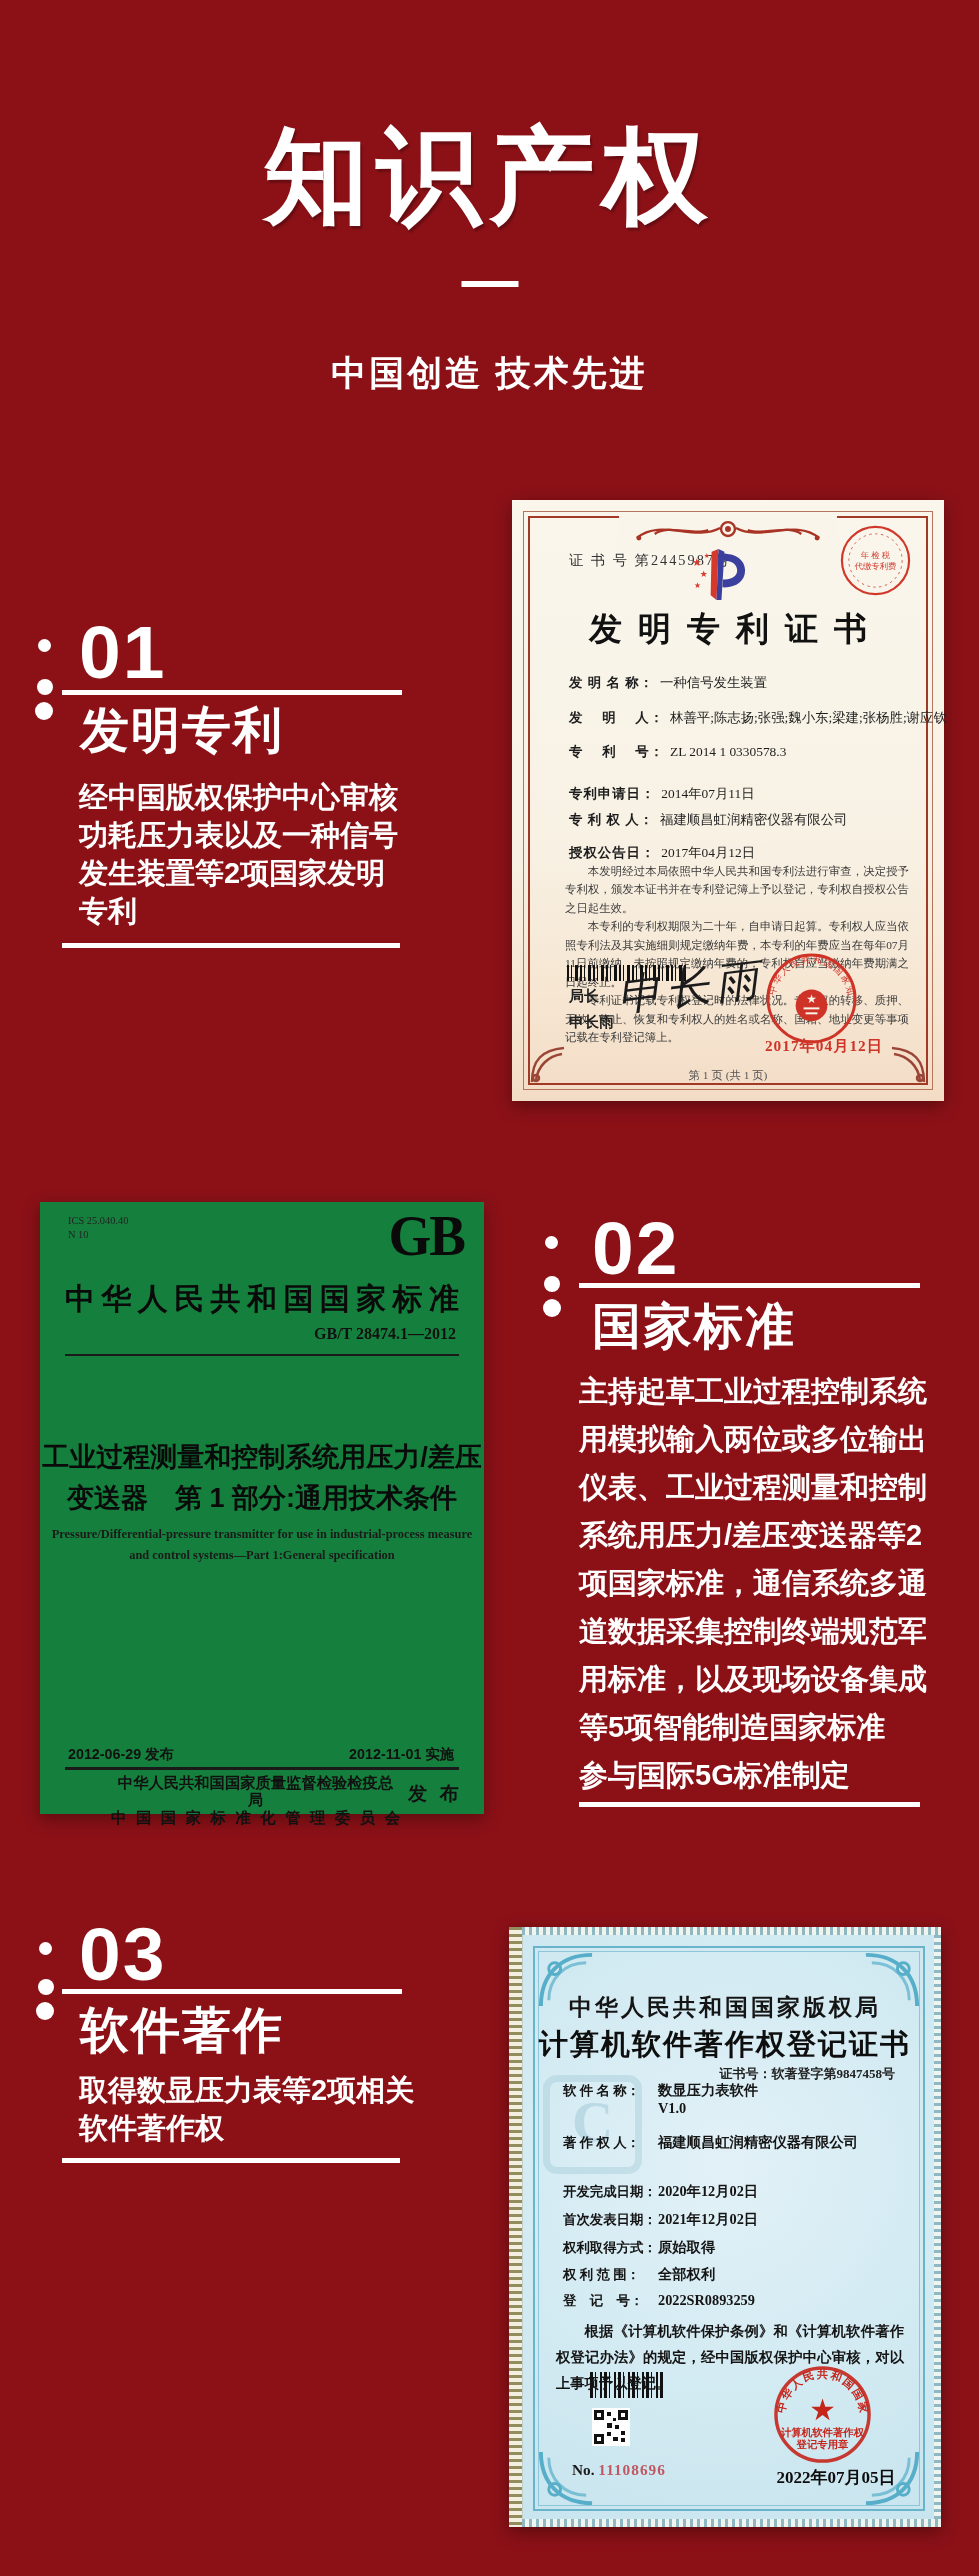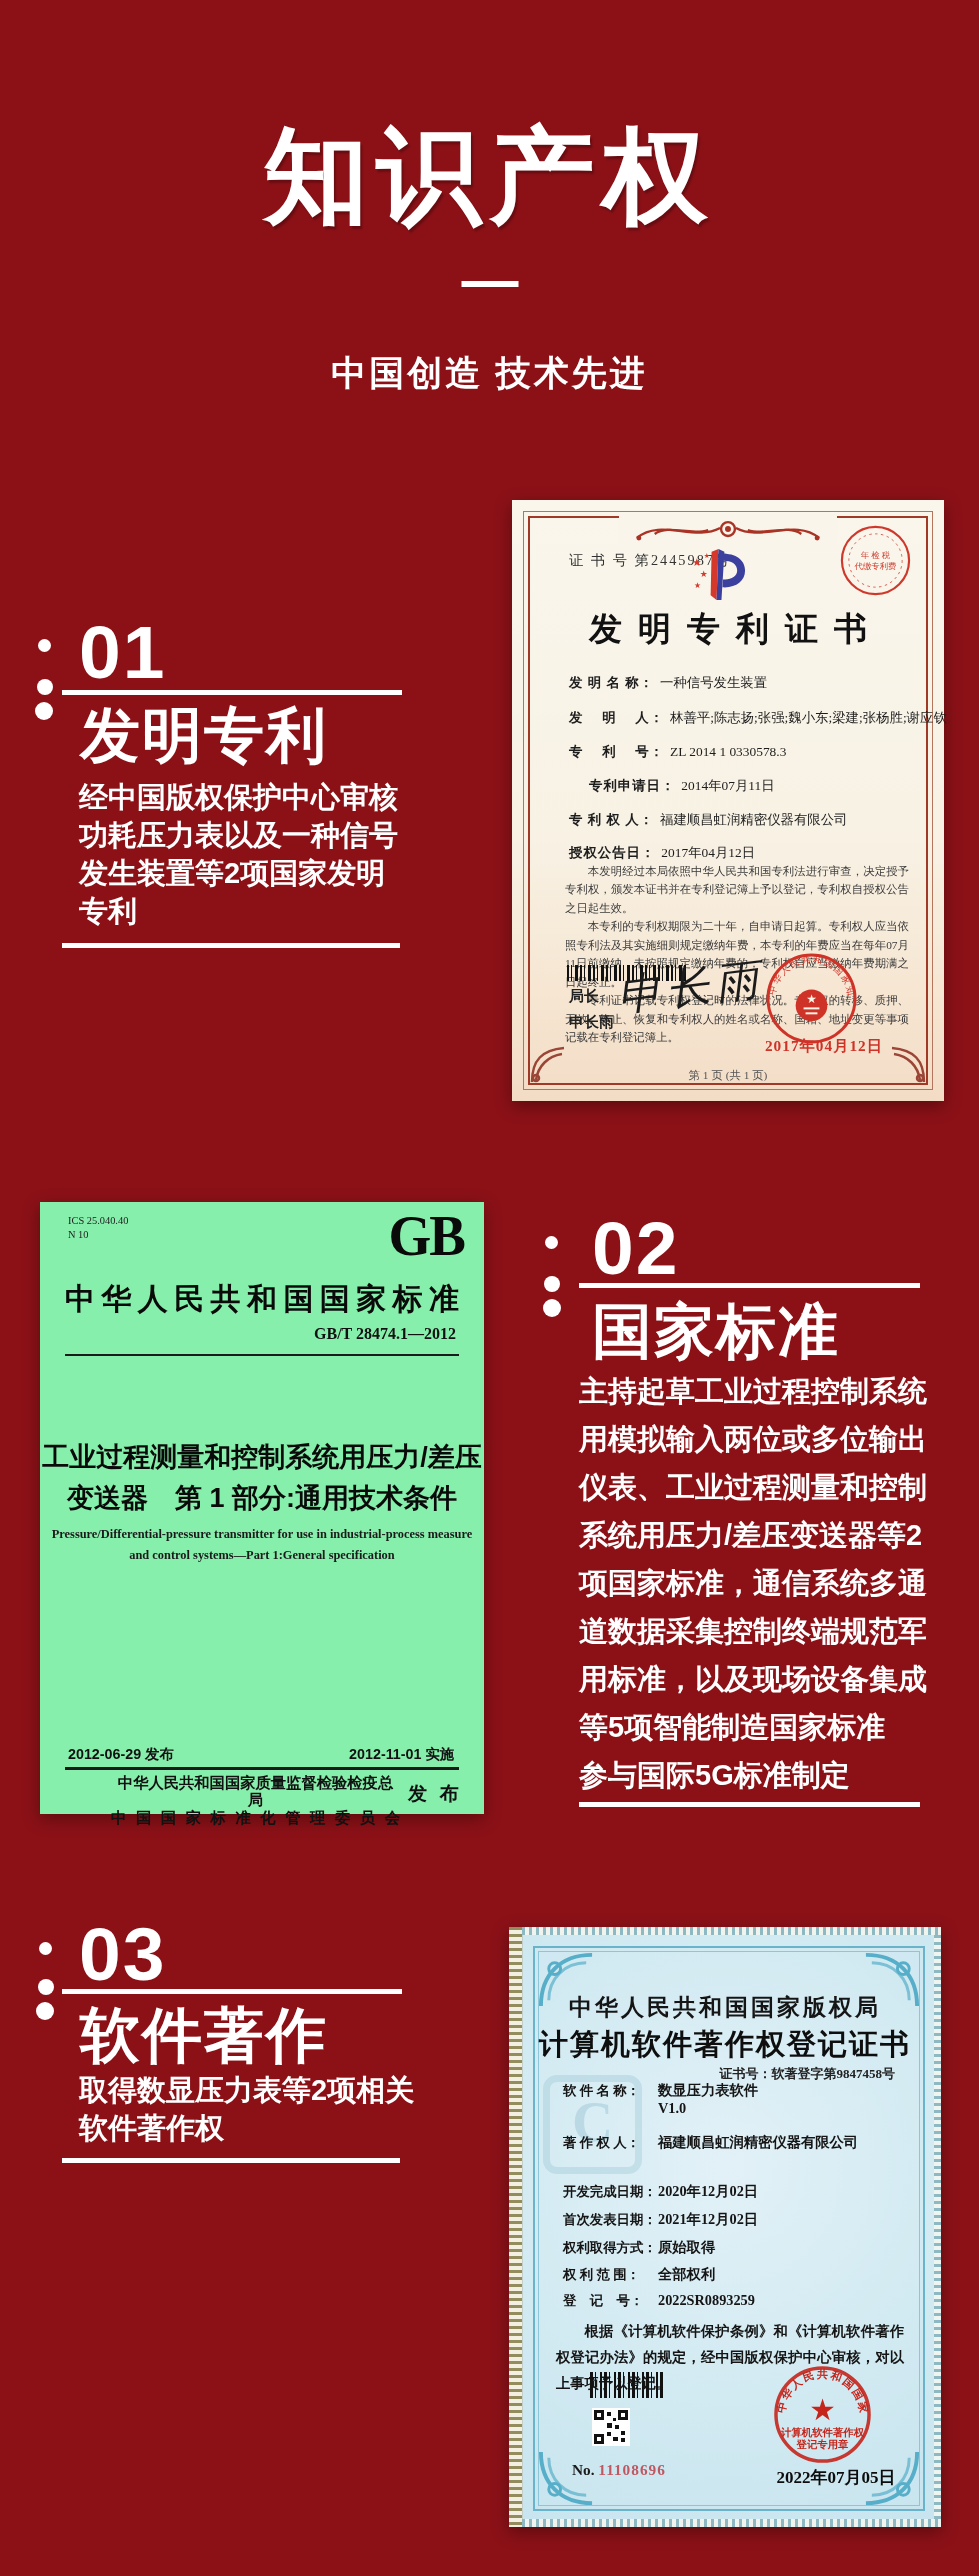--- a/index.html
+++ b/index.html
@@ -15,21 +15,21 @@
   .subtitle{top:350px;left:0;width:100%;text-align:center;font-size:35px;font-weight:700;
             letter-spacing:3px;color:#fff;}
 
   
   .dot{position:absolute;background:#fff;border-radius:50%;}
   .dot-sm{width:13px;height:13px;}
   .dot-md{width:16px;height:16px;}
   .dot-lg{width:18px;height:18px;}
   .sec-number{font-size:75px;font-weight:800;color:#fff;line-height:1;letter-spacing:2px;}
   .rule{position:absolute;height:5px;background:#fff;}
-  .sec-heading{font-size:60px;font-weight:800;color:#fff;letter-spacing:2px;line-height:1;}
+  .sec-heading{font-size:49px;font-weight:800;color:#fff;letter-spacing:2px;line-height:1;}
   .sec-para{color:#fff;font-size:29px;font-weight:600;white-space:nowrap;}
 
   
   .cert{position:absolute;box-shadow:0 5px 16px rgba(0,0,0,.35);}
   .cert-patent{left:512px;top:500px;width:432px;height:601px;
      background:linear-gradient(180deg,#faf6ec 0%,#f8f2e5 55%,#f6e6d2 82%,#f3dcc6 100%);
      font-family:"Liberation Serif",serif;color:#222;}
   .pc-frame1{position:absolute;inset:11px;border:1px solid #b5745c;}
   .pc-frame2{position:absolute;inset:16px;border:2.5px solid #a03a27;}
   .pc-flourish{left:50%;transform:translateX(-50%);top:14px;background:#f9f5ea;padding:0 6px;}
@@ -46,21 +46,21 @@
   .pc-officer{left:57px;top:483px;font-size:15px;font-weight:700;line-height:26px;color:#222;
               font-family:"Liberation Sans",sans-serif;}
   .pc-sig{left:99px;top:453px;}
   .pc-seal{left:252px;top:450px;}
   .pc-sealdate{left:233px;top:536px;width:158px;text-align:center;font-size:15.3px;font-weight:700;
                color:#cf3328;letter-spacing:1px;}
   .pc-footer{left:0;top:568px;width:100%;text-align:center;font-size:11.4px;color:#555;}
   .pc-corner{opacity:.85;}
 
   
-  .cert-gb{left:40px;top:1202px;width:444px;height:612px;background:#86efac;
+  .cert-gb{left:40px;top:1202px;width:444px;height:612px;background:#15803d;
            font-family:"Liberation Serif",serif;color:#111;}
   .gb-ics{left:28px;top:12px;font-size:10.4px;line-height:14px;color:#222;}
   .gb-logo{right:20px;top:2px;font-size:55px;font-weight:900;letter-spacing:-2px;color:#0a0a0a;
            transform:scaleY(1.05);}
   .gb-name{left:25px;top:77px;width:394px;font-size:30px;font-weight:700;color:#0a0a0a;
            text-align:justify;text-align-last:justify;}
   .gb-no{right:28px;top:123px;font-size:16px;font-weight:700;}
   .gb-hr1{left:25px;top:152px;width:394px;height:2px;background:#1a1a1a;}
   .gb-title{left:0;top:235px;width:100%;text-align:center;font-size:27px;font-weight:700;
             line-height:41px;font-family:"Liberation Sans",sans-serif;color:#0a0a0a;}
@@ -175,21 +175,21 @@
 
     <div class="abs pc-field" style="top:174px;">
       <span class="lbl">发 明 名 称：</span><span>一种信号发生装置</span>
     </div>
     <div class="abs pc-field" style="top:209px;">
       <span class="lbl">发　 明　 人：</span><span>林善平;陈志扬;张强;魏小东;梁建;张杨胜;谢应钦</span>
     </div>
     <div class="abs pc-field" style="top:243px;">
       <span class="lbl">专　 利　 号：</span><span>ZL 2014 1 0330578.3</span>
     </div>
-    <div class="abs pc-field" style="top:277px;margin-left:20px;">
+    <div class="abs pc-field" style="top:285px;">
       <span class="lbl">专利申请日：</span><span>2014年07月11日</span>
     </div>
     <div class="abs pc-field" style="top:311px;">
       <span class="lbl">专 利 权 人：</span><span>福建顺昌虹润精密仪器有限公司</span>
     </div>
     <div class="abs pc-field" style="top:344px;">
       <span class="lbl">授权公告日：</span><span>2017年04月12日</span>
     </div>
 
     <div class="abs pc-legal">

